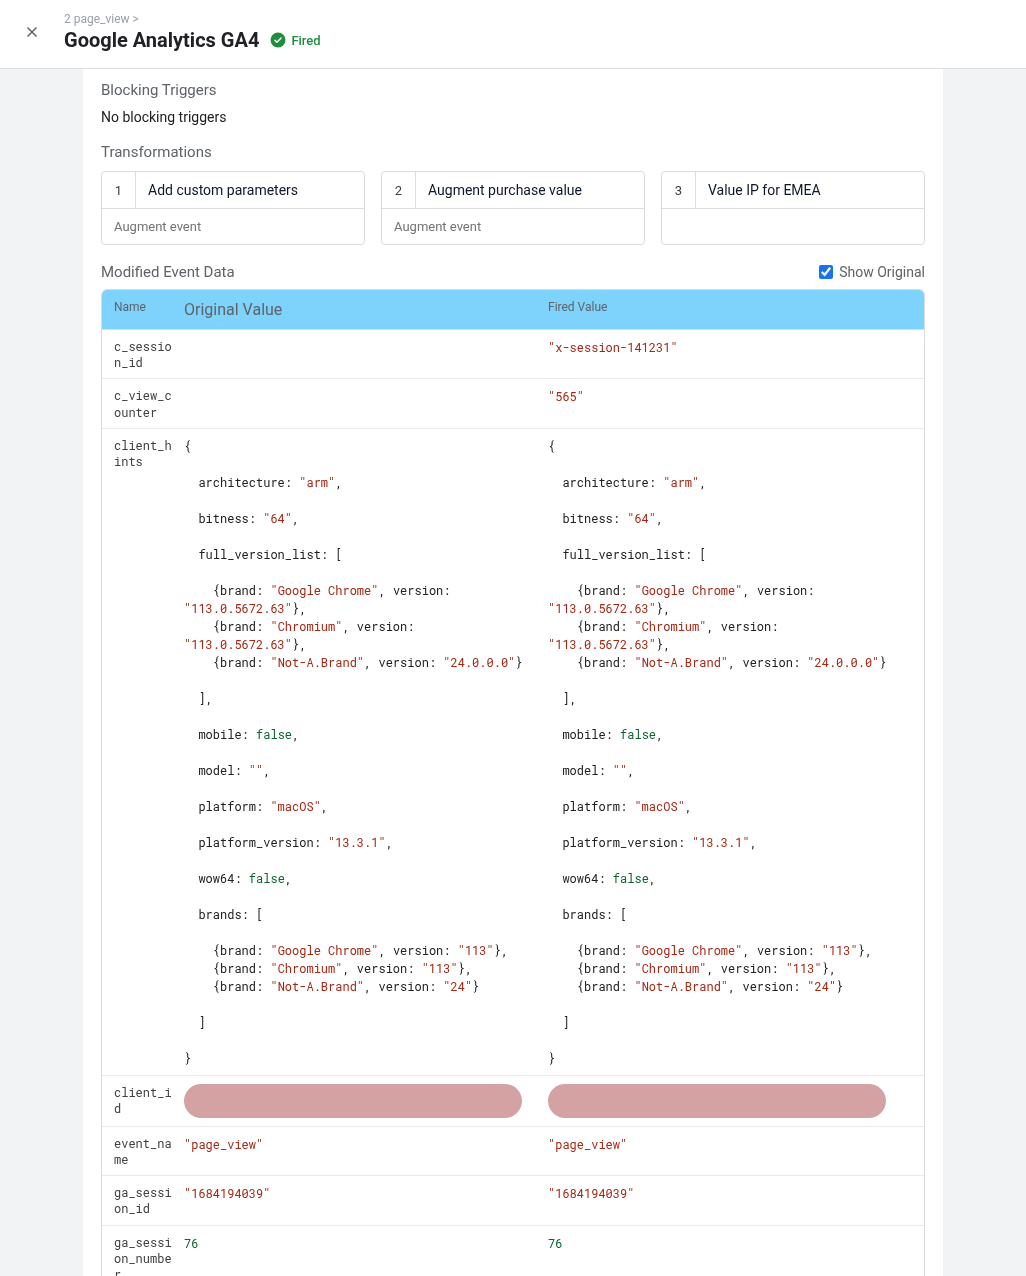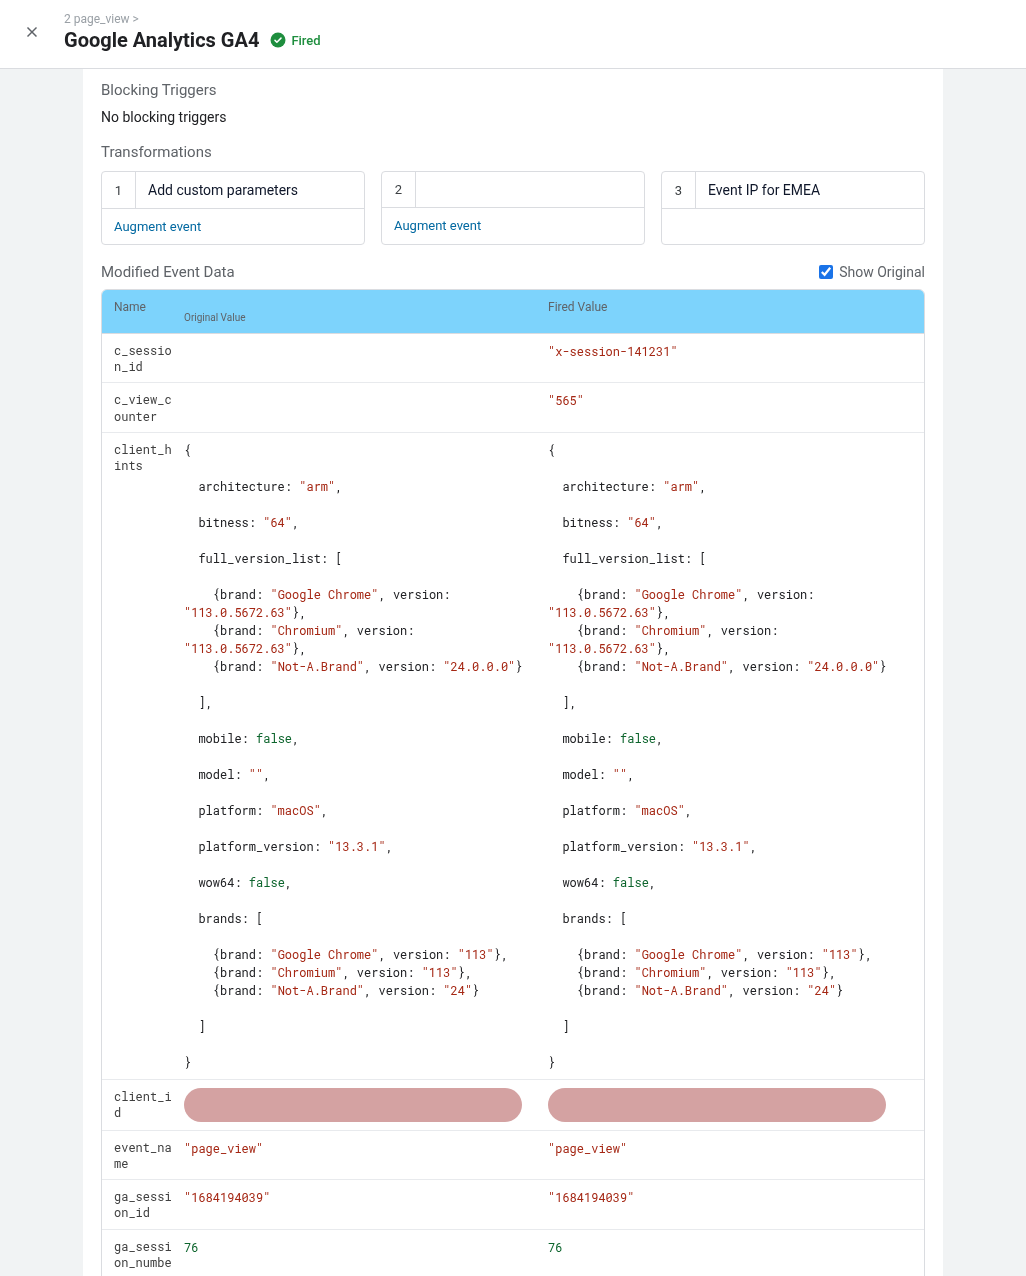--- a/index.html
+++ b/index.html
@@ -17,30 +17,30 @@
 .container { background: #f1f3f4; display: flex; justify-content: center; padding: 0; }
 .panel { background: #fff; width: 860px; padding: 8px 0 20px 0; }
 .section-title { font-size: 15px; color: #5f6368; margin: 4px 0 10px 0; padding: 0 0 0 0; }
 .no-triggers { font-size: 14px; color: #202124; padding: 0 0 14px 0; }
 .content-inner { padding: 0 0 0 0; margin-left: 18px; margin-right: 18px; }
 .transformations-row { display: flex; gap: 16px; margin-bottom: 18px; }
 .tcard { border: 1px solid #dadce0; border-radius: 4px; flex: 1; overflow: hidden; }
 .tcard-top { display: flex; align-items: stretch; border-bottom: 1px solid #dadce0; }
 .tcard-num { width: 34px; display: flex; align-items: center; justify-content: center; border-right: 1px solid #dadce0; font-size: 13px; color: #3c4043; padding: 10px 0; }
 .tcard-title { flex: 1; display: flex; align-items: center; padding: 10px 12px; font-size: 14px; color: #0f172a; }
-.tcard-sub { padding: 10px 12px; font-size: 13px; color: #0369a1; }
+.tcard-sub { padding: 10px 12px; font-size: 13px; color: #737373; }
 .med-header { display: flex; align-items: center; justify-content: space-between; margin-bottom: 8px; }
 .med-title { font-size: 15px; color: #5f6368; }
 .show-orig { display: flex; align-items: center; gap: 6px; }
 .show-orig input { width: 14px; height: 14px; accent-color: #1a73e8; cursor: pointer; }
 .show-orig label { font-size: 14px; color: #5f6368; cursor: pointer; }
 .data-table { border: 1px solid #dadce0; border-radius: 6px; overflow: hidden; }
 .data-table .thead { display: flex; padding: 10px 12px; border-bottom: 1px solid #dadce0; background: #7dd3fc; }
 .col-name { width: 70px; font-size: 12px; color: #5f6368; }
-.col-orig { flex: 1; font-size: 10px; color: #5f6368; margin-top: 12px; }
+.col-orig { flex: 1; font-size: 16px; color: #5f6368; }
 .col-final { flex: 1; font-size: 12px; color: #5f6368; }
 .drow { display: flex; padding: 8px 12px; border-bottom: 1px solid #e8eaed; align-items: flex-start; font-family: "Roboto Mono", Menlo, Consolas, monospace; font-size: 12px; }
 .drow:last-of-type { border-bottom: none; }
 .drow .rname { width: 70px; color: #404040; word-break: break-all; line-height: 1.35; padding-right: 6px; }
 .drow .rval { flex: 1; padding-right: 12px; line-height: 1.5; word-break: break-all; }
 .str { color: #a52714; }
 .key { color: #202124; }
 .bool { color: #0d652d; }
 .num { color: #0d652d; }
 .redact { background: #d4a2a2; border-radius: 14px; height: 26px; width: 96%; }
@@ -84,27 +84,28 @@
           <div class="tcard">
     <div class="tcard-top">
       <div class="tcard-num">1</div>
       <div class="tcard-title">Add custom parameters</div>
     </div>
     <div class="tcard-sub">Augment event</div>
           </div>
           <div class="tcard">
     <div class="tcard-top">
       <div class="tcard-num">2</div>
+      <div class="tcard-title">Augment purchase value</div>
     </div>
     <div class="tcard-sub">Augment event</div>
           </div>
           <div class="tcard">
     <div class="tcard-top">
       <div class="tcard-num">3</div>
-      <div class="tcard-title">Event IP for EMEA</div>
+      <div class="tcard-title">Value IP for EMEA</div>
     </div>
           </div>
         </div>
 
       <div class="med-header">
         <div class="med-title">Modified Event Data</div>
         <div class="show-orig">
           <input type="checkbox" checked="" id="showorig" style="">
           <label for="showorig">Show Original</label>
         </div>

